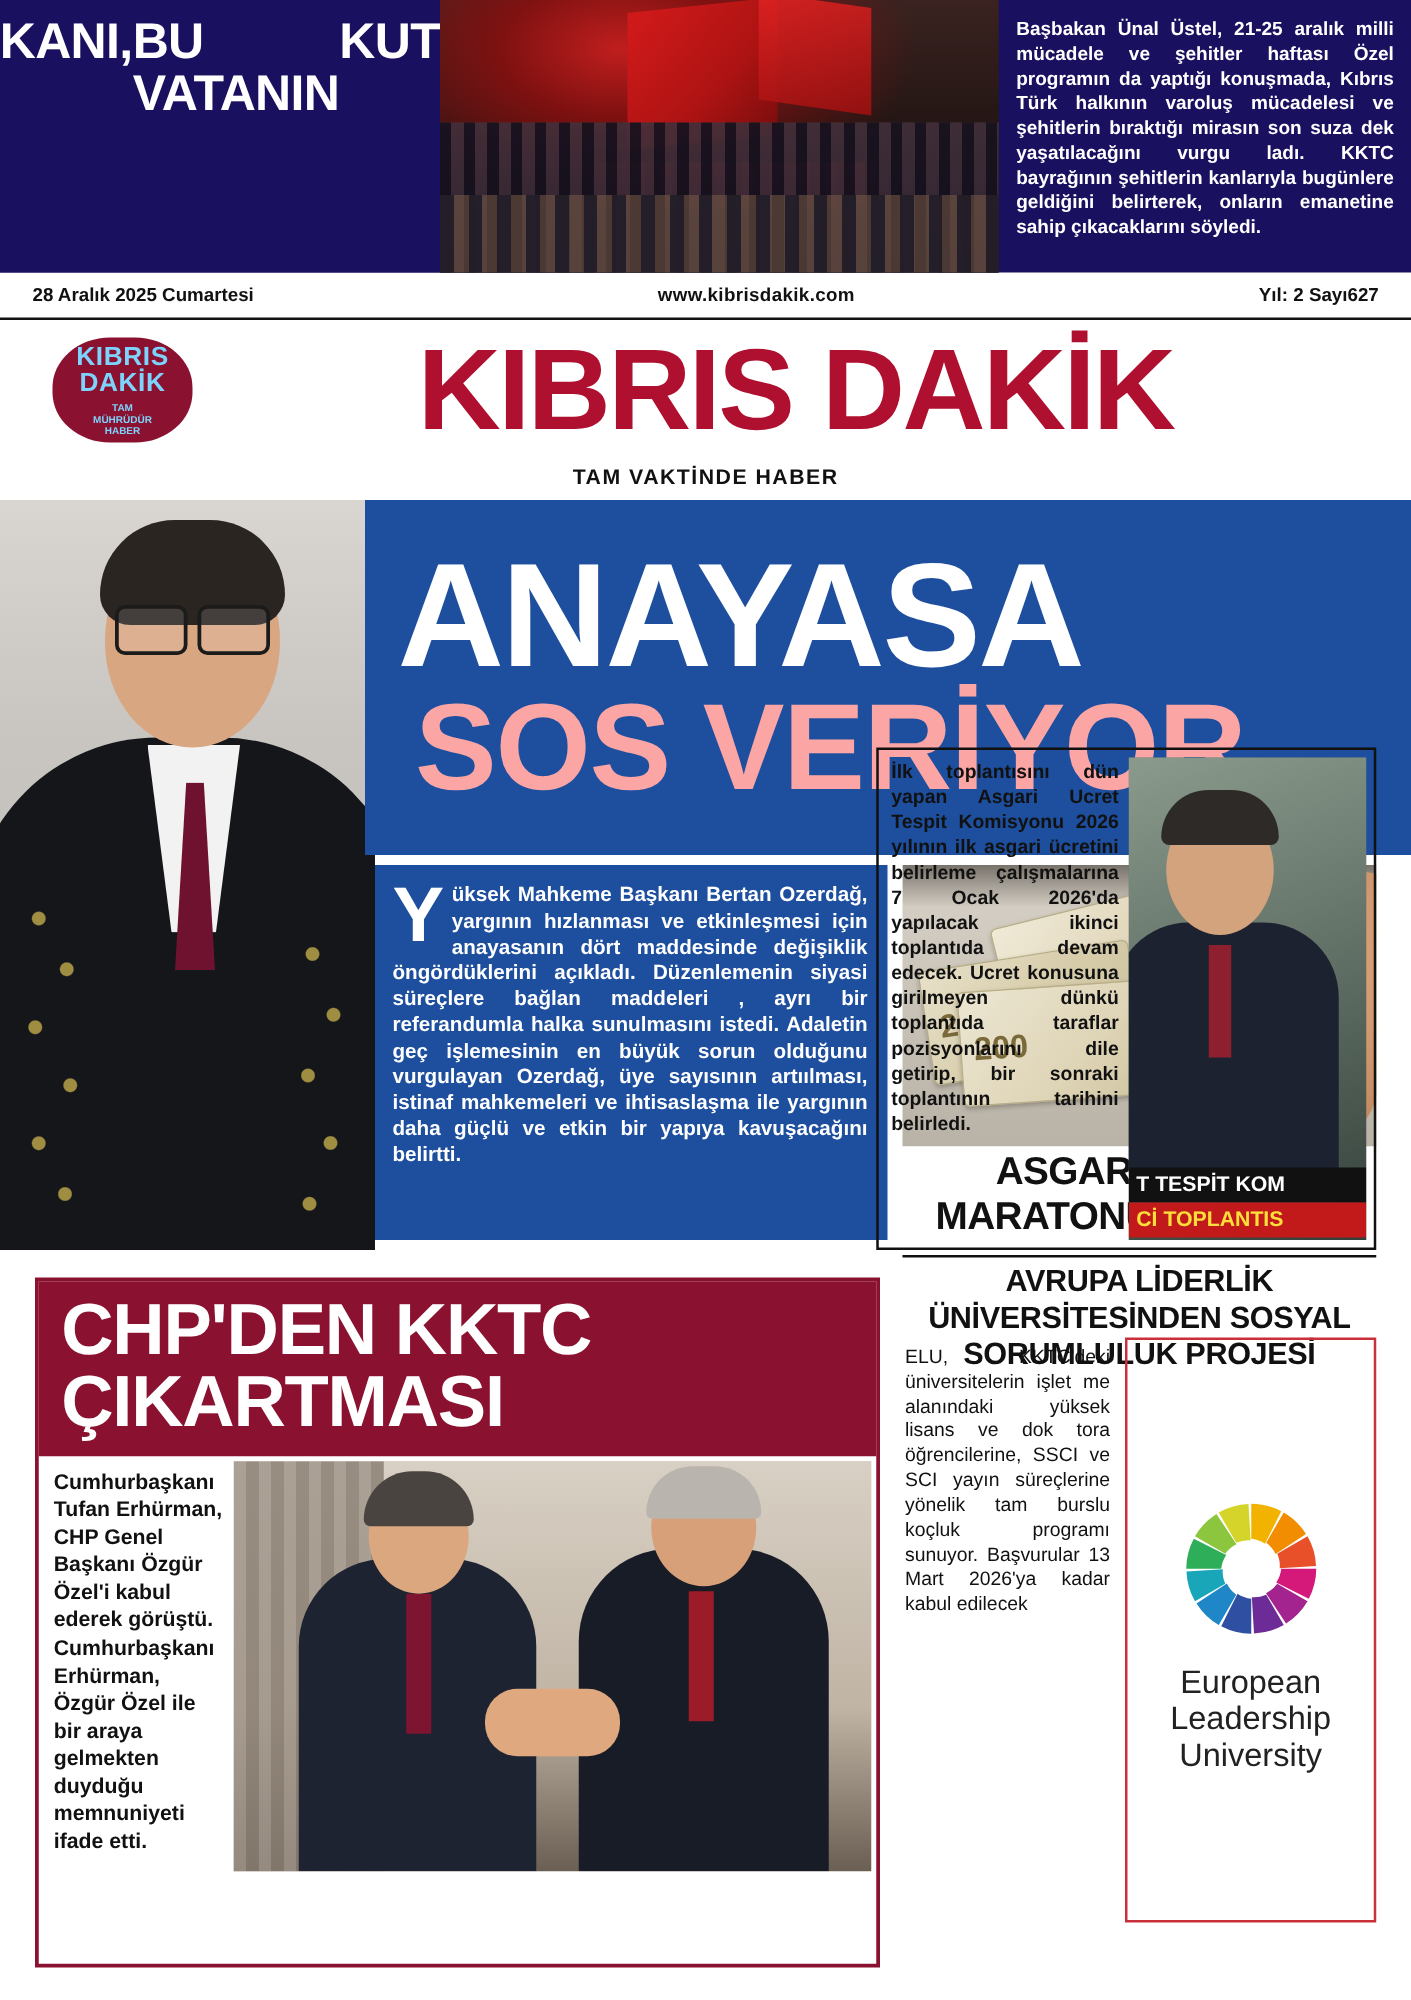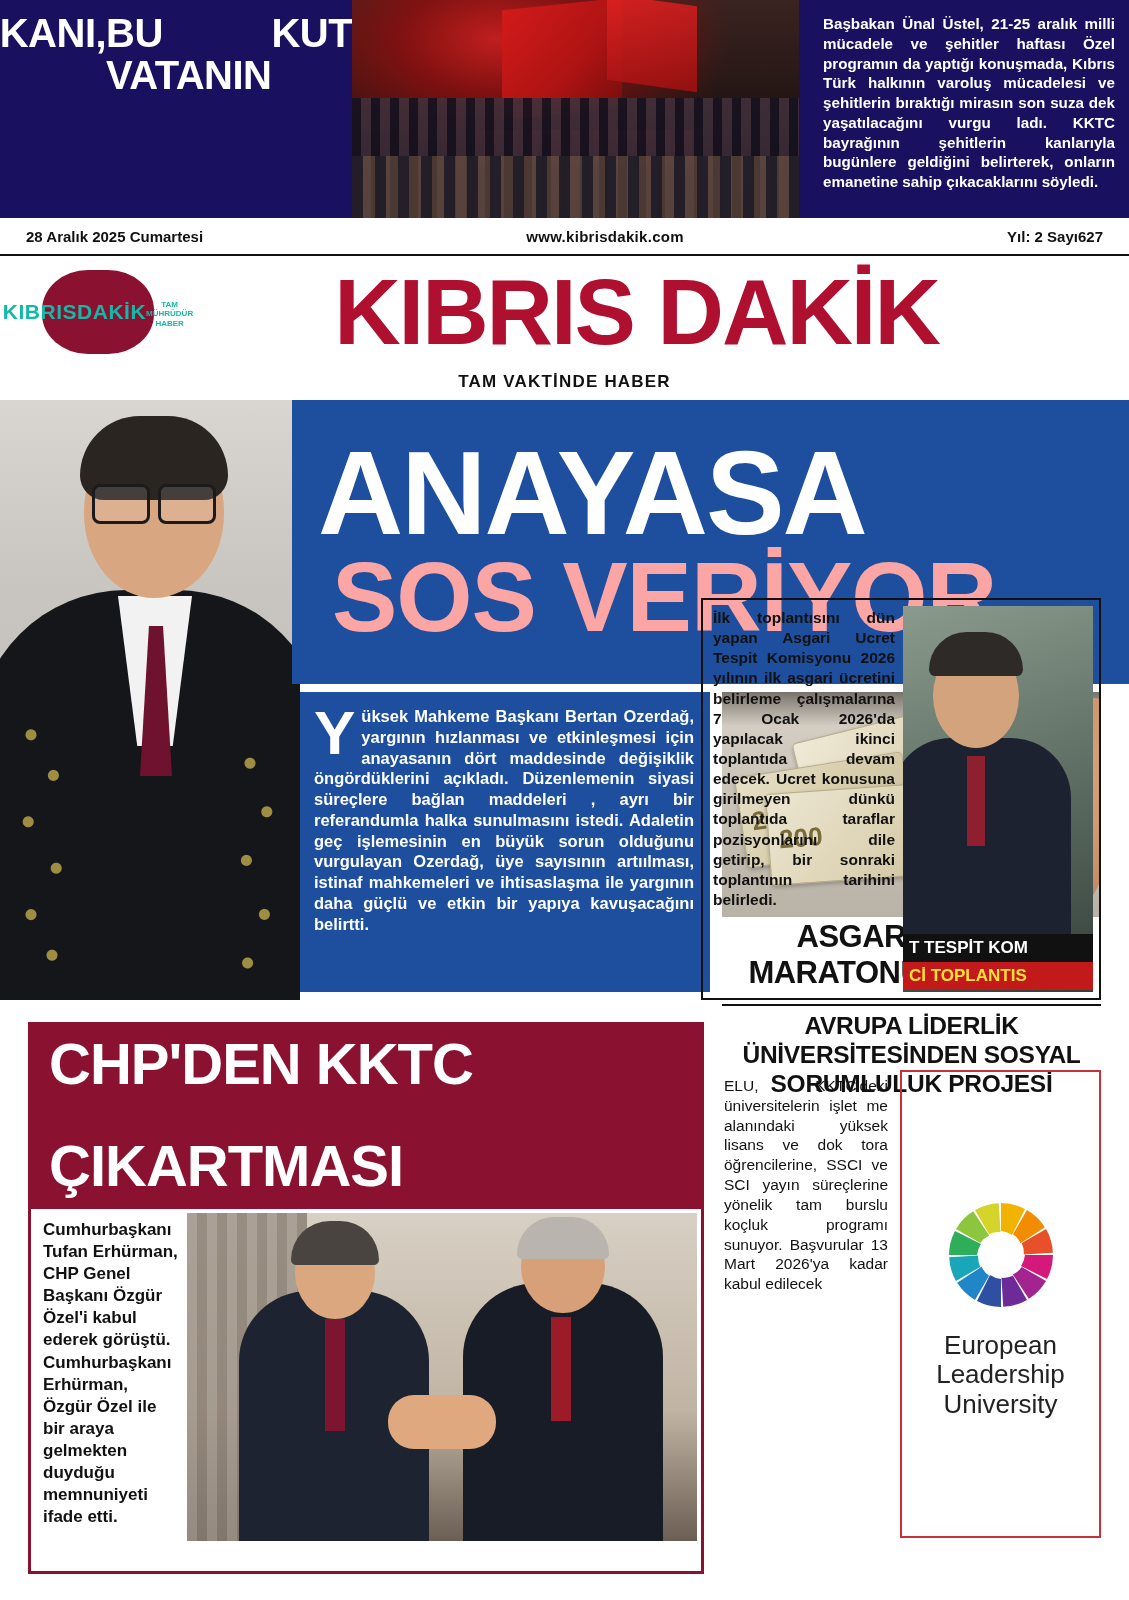--- a/index.html
+++ b/index.html
@@ -70,21 +70,21 @@
     background:
       repeating-linear-gradient(90deg, rgba(35,30,40,0.95) 0px, rgba(35,30,40,0.95) 11px, rgba(120,90,70,0.55) 11px, rgba(120,90,70,0.55) 23px);
   }
   .banner-photo .red-row {
     position: absolute; left: 120px; bottom: 52px; width: 230px; height: 36px;
     background: repeating-linear-gradient(90deg, #8e1b1b 0px, #8e1b1b 12px, #d33 12px, #d33 22px);
     opacity: .75;
   }
   .banner-text {
     flex: 1;
-    padding: 14px 14px 10px 24px;
+    padding: 14px 14px 10px 14px;
     color: #ffffff;
     font-size: 15.2px;
     line-height: 1.30;
     font-weight: bold;
     text-align: justify;
   }
 
   
   .date-bar {
     height: 38px;
@@ -105,22 +105,22 @@
     height: 112px;
     position: relative;
     display: flex;
     align-items: center;
     padding-left: 42px;
   }
   .logo-badge {
     width: 112px; height: 84px;
     border-radius: 46px / 40px;
     background: #8a1230;
-    color: #14b8a6;
-    display: flex; flex-direction: row; align-items: center; justify-content: center;
+    color: #7dd3fc;
+    display: flex; flex-direction: column; align-items: center; justify-content: center;
     line-height: 1.02;
     flex: 0 0 auto;
     margin-right: 10px;
   }
   .logo-badge .l1 { font-size: 21px; font-weight: bold; letter-spacing: .5px;}
   .logo-badge .l2 { font-size: 21px; font-weight: bold; letter-spacing: .5px;}
   .logo-badge .l3 { font-size: 8px; font-weight: bold; margin-top: 4px; text-align:center; line-height:1.15;}
   .masthead-title {
     font-size: 92px;
     font-weight: bold;
@@ -267,21 +267,21 @@
 
   
   .chp-block {
     position: absolute; left: 28px; top: 1022px; width: 676px; height: 552px;
     border: 3px solid #8a1230;
   }
   .chp-title {
     background: #8a1230; color: #fff; padding: 10px 14px 14px 18px;
   }
   .chp-title .c1 { font-size: 58px; font-weight: bold; line-height: 1.0; letter-spacing: -1px;}
-  .chp-title .c2 { font-size: 58px; font-weight: bold; line-height: 1.0; letter-spacing: -1px; margin-top: 44px;}
+  .chp-title .c2 { font-size: 58px; font-weight: bold; line-height: 1.0; letter-spacing: -1px;}
   .chp-body { display: flex; height: 336px; }
   .chp-text {
     width: 156px; padding: 10px 8px 8px 12px;
     font-size: 17px; line-height: 1.3; font-weight: bold; color: #111;
   }
   .chp-photo {
     flex: 1; position: relative; overflow: hidden;
     background: linear-gradient(180deg,#cfc7bd 0%, #b4a89b 55%, #8d8075 100%);
     margin: 4px 4px 4px 0;
   }

